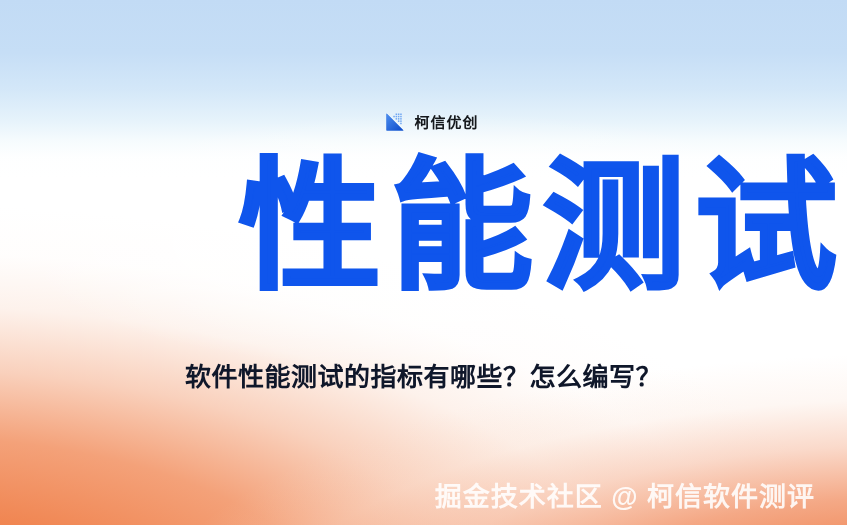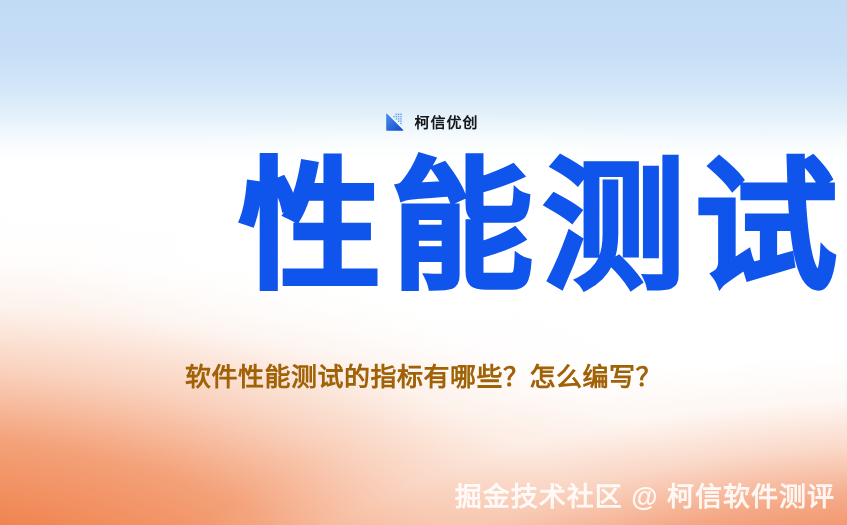--- a/index.html
+++ b/index.html
@@ -143,28 +143,28 @@
   .subtitle {
     position: absolute;
     top: 362px;
     left: 0;
     width: 100%;
     text-align: center;
     font-size: 26px;
     font-weight: 700;
     line-height: 1.2;
     letter-spacing: 0.5px;
-    color: #a16207;
+    color: #0f172a;
     white-space: nowrap;
   }
 
   
   .watermark {
     position: absolute;
-    right: 12px;
+    right: 32px;
     bottom: 12px;
     font-size: 27px;
     font-weight: 700;
     line-height: 1.2;
     letter-spacing: 1px;
     color: rgba(255, 255, 255, 0.88);
     white-space: nowrap;
   }
 </style>
 </head>

